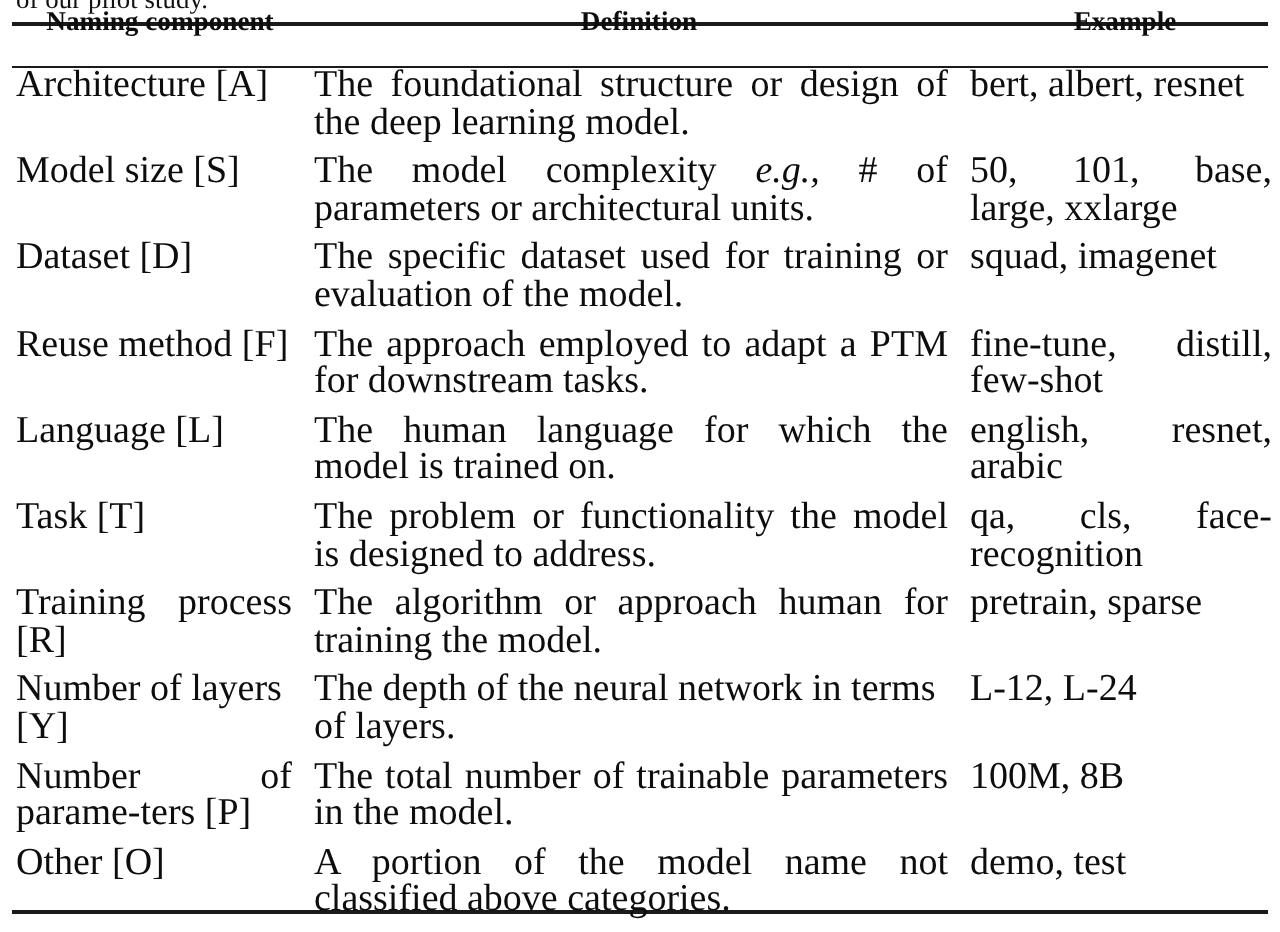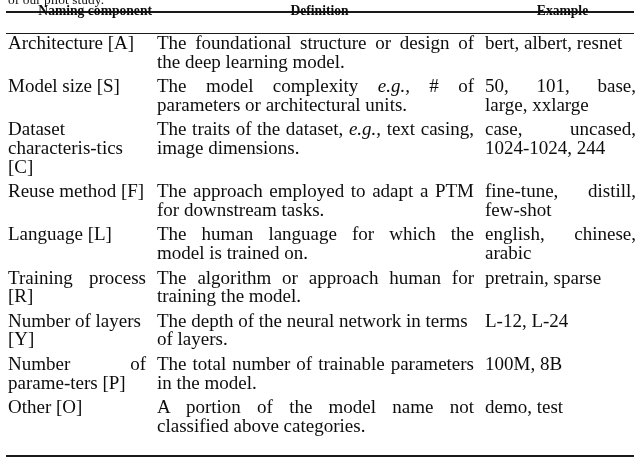--- a/index.html
+++ b/index.html
@@ -64,21 +64,21 @@
   }
 
   thead th {
     height: 22px;
     font-family: "Liberation Serif", "DejaVu Serif", serif;
     font-weight: bold;
     font-size: 13.6px;
     line-height: 22px;
     padding-top: 0px;
   }
-  th.h-component { padding-left: 8px; text-align: right; }
+  th.h-component { padding-left: 8px; }
   th.h-definition { padding-left: 5px; }
   th.h-example { padding-left: 3px; }
 
   tbody tr.spacer-row td { height: 3px; line-height: 3px; font-size: 0; }
 
   tbody td {
     font-size: 19px;
     line-height: 18.6px;
     padding-top: 3px;
     padding-bottom: 3px;
@@ -147,33 +147,38 @@
           <td class="cell-component">Architecture [A]</td>
           <td class="cell-definition">The foundational structure or design of the deep learning model.</td>
           <td class="cell-example">bert, albert, resnet</td>
         </tr>
         <tr>
           <td class="cell-component">Model size [S]</td>
           <td class="cell-definition">The model complexity <span class="it">e.g.,</span> # of parameters or architectural units.</td>
           <td class="cell-example">50, 101, base, large, xxlarge</td>
         </tr>
         <tr>
-          <td class="cell-component">Dataset characteris-tics [C]</td>
-          <td class="cell-definition">The traits of the dataset, <span class="it">e.g.,</span> text casing, image dimensions.</td>
-          <td class="cell-example">case, uncased, 1024-1024, 244</td>
+          <td class="cell-component">Dataset [D]</td>
+          <td class="cell-definition">The specific dataset used for training or evaluation of the model.</td>
+          <td class="cell-example">squad, imagenet</td>
         </tr>
         <tr>
           <td class="cell-component">Reuse method [F]</td>
           <td class="cell-definition">The approach employed to adapt a PTM for downstream tasks.</td>
           <td class="cell-example">fine-tune, distill, few-shot</td>
         </tr>
         <tr>
           <td class="cell-component">Language [L]</td>
           <td class="cell-definition">The human language for which the model is trained on.</td>
-          <td class="cell-example">english, chinese, arabic</td>
+          <td class="cell-example">english, resnet, arabic</td>
+        </tr>
+        <tr>
+          <td class="cell-component">Task [T]</td>
+          <td class="cell-definition">The problem or functionality the model is designed to address.</td>
+          <td class="cell-example">qa, cls, face-recognition</td>
         </tr>
         <tr>
           <td class="cell-component">Training process [R]</td>
           <td class="cell-definition">The algorithm or approach human for training the model.</td>
           <td class="cell-example">pretrain, sparse</td>
         </tr>
         <tr class="single-line">
           <td class="cell-component">Number of layers [Y]</td>
           <td class="cell-definition">The depth of the neural network in terms of layers.</td>
           <td class="cell-example">L-12, L-24</td>

